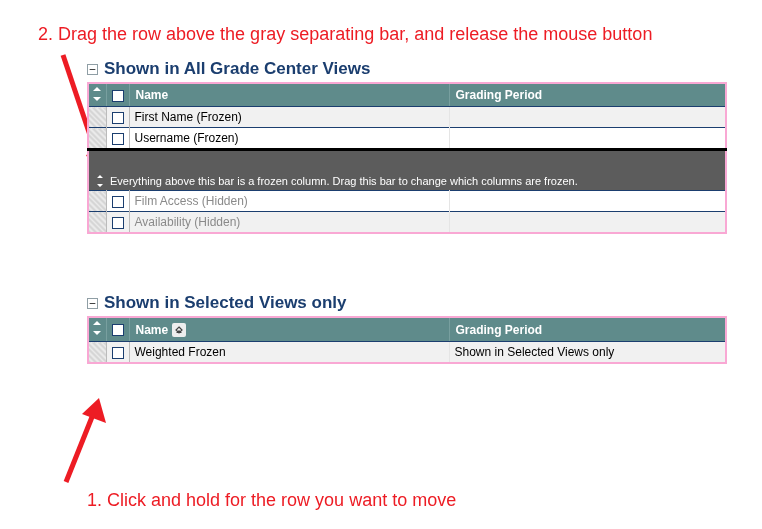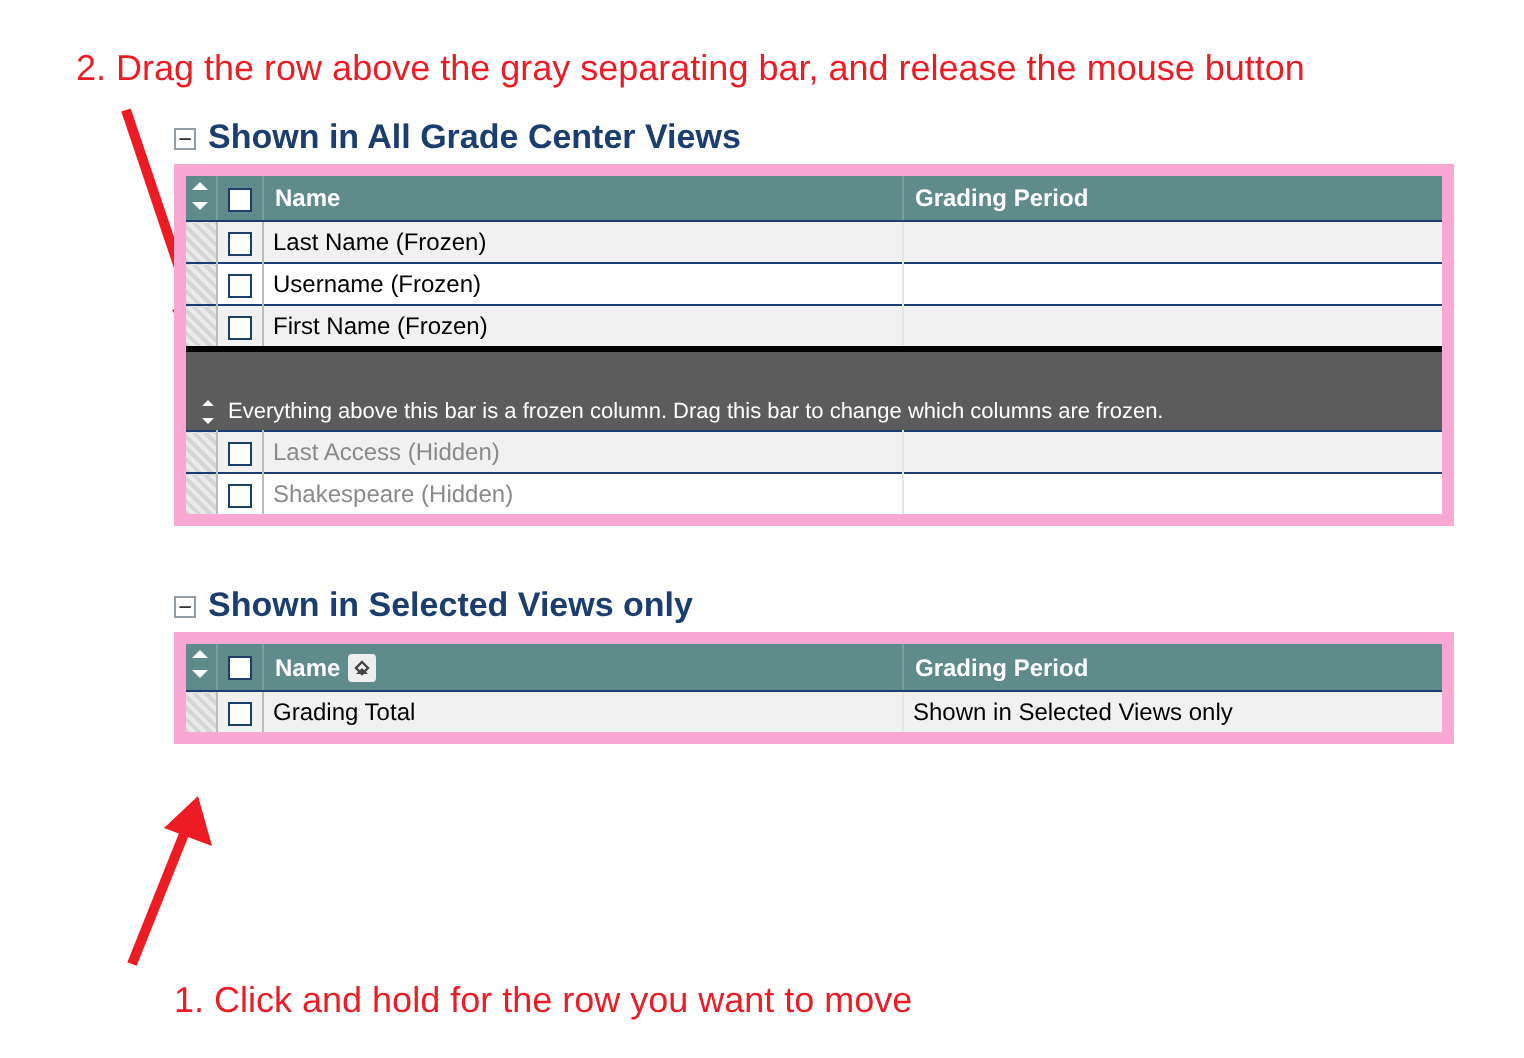--- a/index.html
+++ b/index.html
@@ -44,21 +44,21 @@
   }
   .section-title {
     color: #1b3e6f;
     font-weight: bold;
     font-size: 17px;
     text-align: center;
   }
   .table {
     border-collapse: collapse;
     width: 640px;
-    border: 6px solid #f9a8d4;
+    border: 2px solid #f9a8d4;
   }
   .head-row td {
     background: #5f8b8b;
     color: #fff;
     font-weight: bold;
     font-size: 12px;
     padding: 4px 6px;
     border-right: 1px solid #789f9f;
     border-bottom: 1px solid #1b3e6f;
   }
@@ -154,55 +154,49 @@
               <path d="M6 0 L10 4 L2 4 Z M6 14 L10 10 L2 10 Z" fill="#fff"></path>
             </svg>
       </td>
       <td class="cb-head"><span class="checkbox"></span></td>
       <td class="name-head">Name</td>
       <td>Grading Period</td>
     </tr>
     <tr class="body-row">
       <td class="drag-cell"></td>
       <td class="cb-cell"><span class="checkbox"></span></td>
-      <td class="name-cell">Last Name (Frozen)</td>
+      <td class="name-cell">First Name (Frozen)</td>
       <td class="gp-cell"></td>
     </tr>
     <tr class="body-row">
       <td class="drag-cell"></td>
       <td class="cb-cell"><span class="checkbox"></span></td>
       <td class="name-cell">Username (Frozen)</td>
-      <td class="gp-cell"></td>
-    </tr>
-    <tr class="body-row">
-      <td class="drag-cell"></td>
-      <td class="cb-cell"><span class="checkbox"></span></td>
-      <td class="name-cell">First Name (Frozen)</td>
       <td class="gp-cell"></td>
     </tr>
     <tr class="separator-row">
       <td colspan="4">
         <span class="sep-wrap">
           <svg width="12" height="12" viewBox="0 0 12 12">
                 <path d="M6 0 L9 3 L3 3 Z M6 12 L9 9 L3 9 Z" fill="#fff"></path>
               </svg>
           <span>Everything above this bar is a frozen column. Drag this bar to change which columns are frozen.</span>
         </span>
       </td>
     </tr>
     <tr class="body-row hidden-row">
       <td class="drag-cell"></td>
       <td class="cb-cell"><span class="checkbox"></span></td>
-      <td class="name-cell">Last Access  (Hidden)</td>
+      <td class="name-cell">Film Access  (Hidden)</td>
       <td class="gp-cell"></td>
     </tr>
     <tr class="body-row hidden-row">
       <td class="drag-cell"></td>
       <td class="cb-cell"><span class="checkbox"></span></td>
-      <td class="name-cell">Shakespeare  (Hidden)</td>
+      <td class="name-cell">Availability  (Hidden)</td>
       <td class="gp-cell"></td>
     </tr>
   </tbody>
     </table>
 </div>
 
 <div class="section-wrap" style="left:87px; top:290px;">
   <div class="section-header">
     <span class="toggle-box">−</span>
     <span class="section-title">Shown in Selected Views only</span>
@@ -223,21 +217,21 @@
                 <path d="M5 2 L8 5 L5 8 L2 5 Z" fill="none" stroke="#444" stroke-width="1.2"></path>
                 <path d="M5 5 L8 8 L2 8 Z" fill="#444"></path>
               </svg>
         </span>
       </td>
       <td>Grading Period</td>
     </tr>
     <tr class="body-row">
       <td class="drag-cell"></td>
       <td class="cb-cell"><span class="checkbox"></span></td>
-      <td class="name-cell">Grading Total</td>
+      <td class="name-cell">Weighted Frozen</td>
       <td class="gp-cell">Shown in Selected Views only</td>
     </tr>
   </tbody>
     </table>
 </div>
 
 <svg class="arrow-svg" style="left:46px; top:390px;" width="70" height="105">
   <line x1="20" y1="92" x2="48" y2="22" stroke="#ed1c24" stroke-width="5"></line>
   <polygon points="53,8 36,24 60,33" fill="#ed1c24"></polygon>
 </svg>

